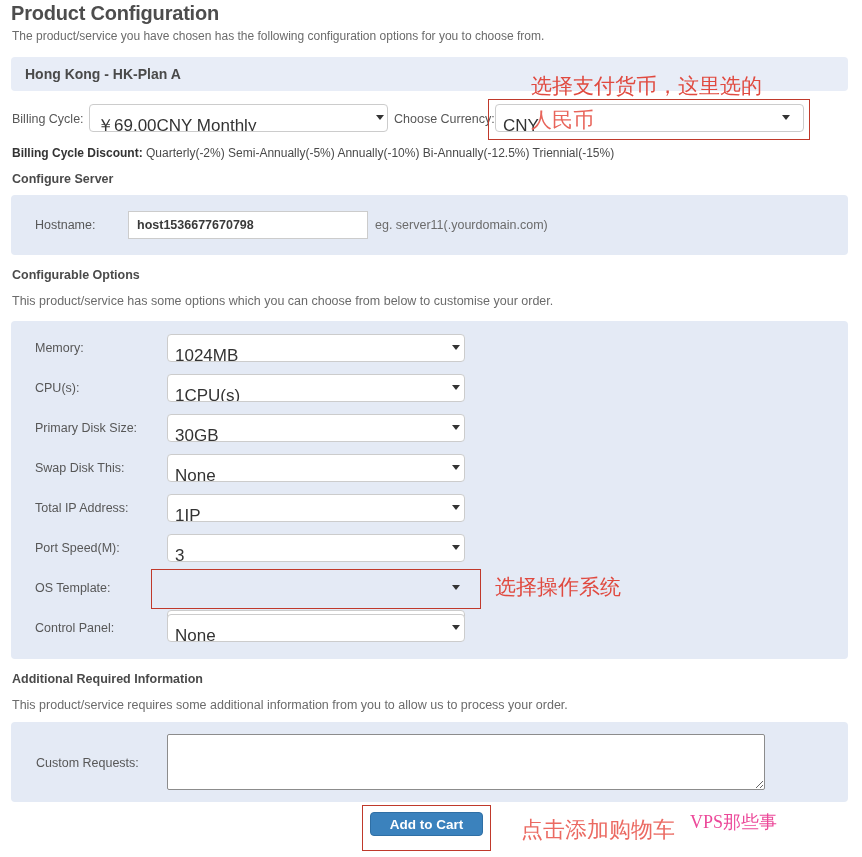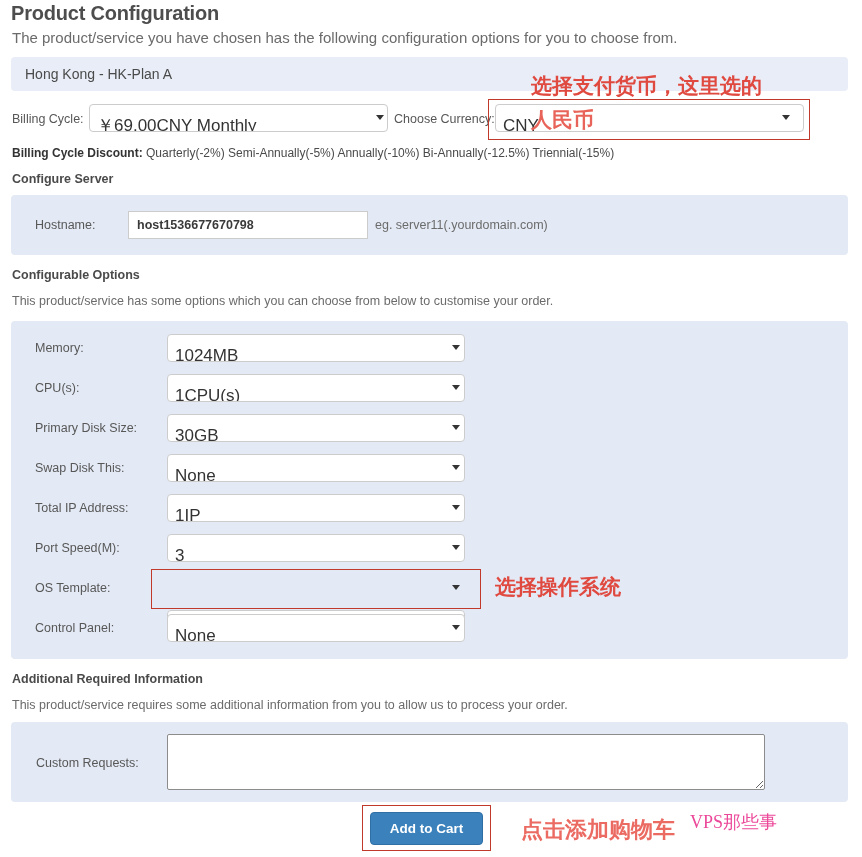--- a/index.html
+++ b/index.html
@@ -23,42 +23,42 @@
     position: absolute;
     left: 11px; top: 2px;
     font-size: 20px;
     font-weight: bold;
     color: #4d4d4d;
     letter-spacing: -0.2px;
   }
   .page-subtitle {
     position: absolute;
     left: 12px; top: 29px;
-    font-size: 15px;
+    font-size: 12px;
     color: #6b6b6b;
   }
 
   
   .panel {
     position: absolute;
     left: 11px;
     width: 837px;
     background: #e4eaf5;
     border-radius: 4px;
   }
   .panel-heading {
     position: absolute;
     left: 11px;
     width: 837px;
     height: 34px;
     background: #e8edf7;
     border-radius: 4px;
     color: #4a4a4a;
     font-size: 14px;
-    font-weight: normal;
+    font-weight: bold;
     padding: 9px 0 0 14px;
   }
 
   .section-label {
     position: absolute;
     left: 12px;
     font-size: 12.5px;
     font-weight: bold;
     color: #4a4a4a;
   }
@@ -135,21 +135,21 @@
   .hint {
     position: absolute;
     font-size: 12.5px;
     color: #6b6b6b;
   }
 
   
   .btn-cart {
     position: absolute;
     left: 370px; top: 812px;
-    width: 113px; height: 33px;
+    width: 113px; height: 24px;
     background: #3b82bd;
     border: 1px solid #2f6fa5;
     border-radius: 4px;
     color: #fff;
     font-family: "Liberation Sans", sans-serif;
     font-size: 13.5px;
     font-weight: bold;
     cursor: pointer;
   }
 
@@ -159,21 +159,20 @@
     border: 1.5px solid #c0392b;
     background: transparent;
     pointer-events: none;
   }
   .annot {
     position: absolute;
     color: #e8544a;
     font-family: "Liberation Serif", serif;
     white-space: nowrap;
     pointer-events: none;
-    font-weight: bold;
   }
   .annot-cn-1 { left: 531px; top: 72px; font-size: 21px; color: #e0493f; }
   .annot-cn-2 { left: 531px; top: 106px; font-size: 21px; color: #e8645a; }
   .annot-os   { left: 495px; top: 573px; font-size: 21px; color: #e0493f; }
   .annot-cart { left: 521px; top: 815px; font-size: 22px; color: #eb6a62; }
   .watermark  {
     position: absolute;
     left: 690px; top: 810px;
     font-size: 18px;
     color: #ec4899;

